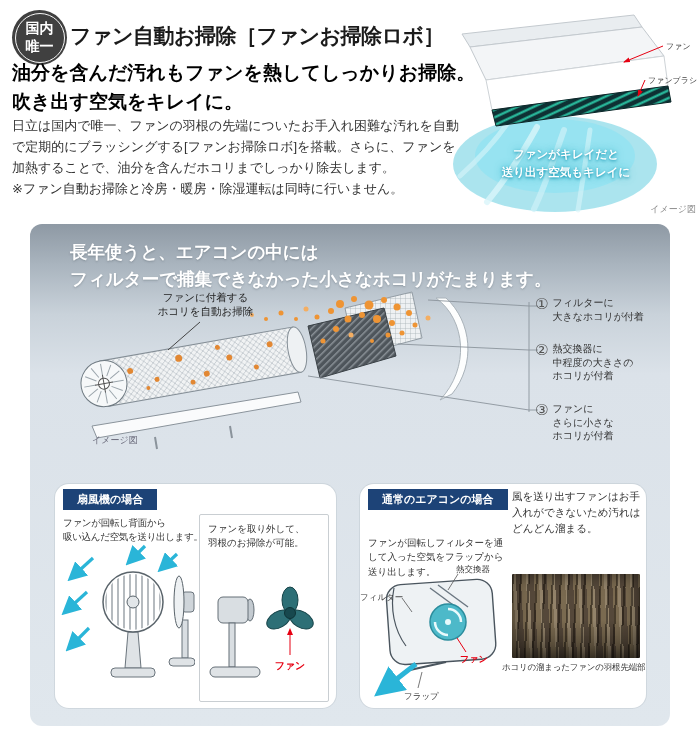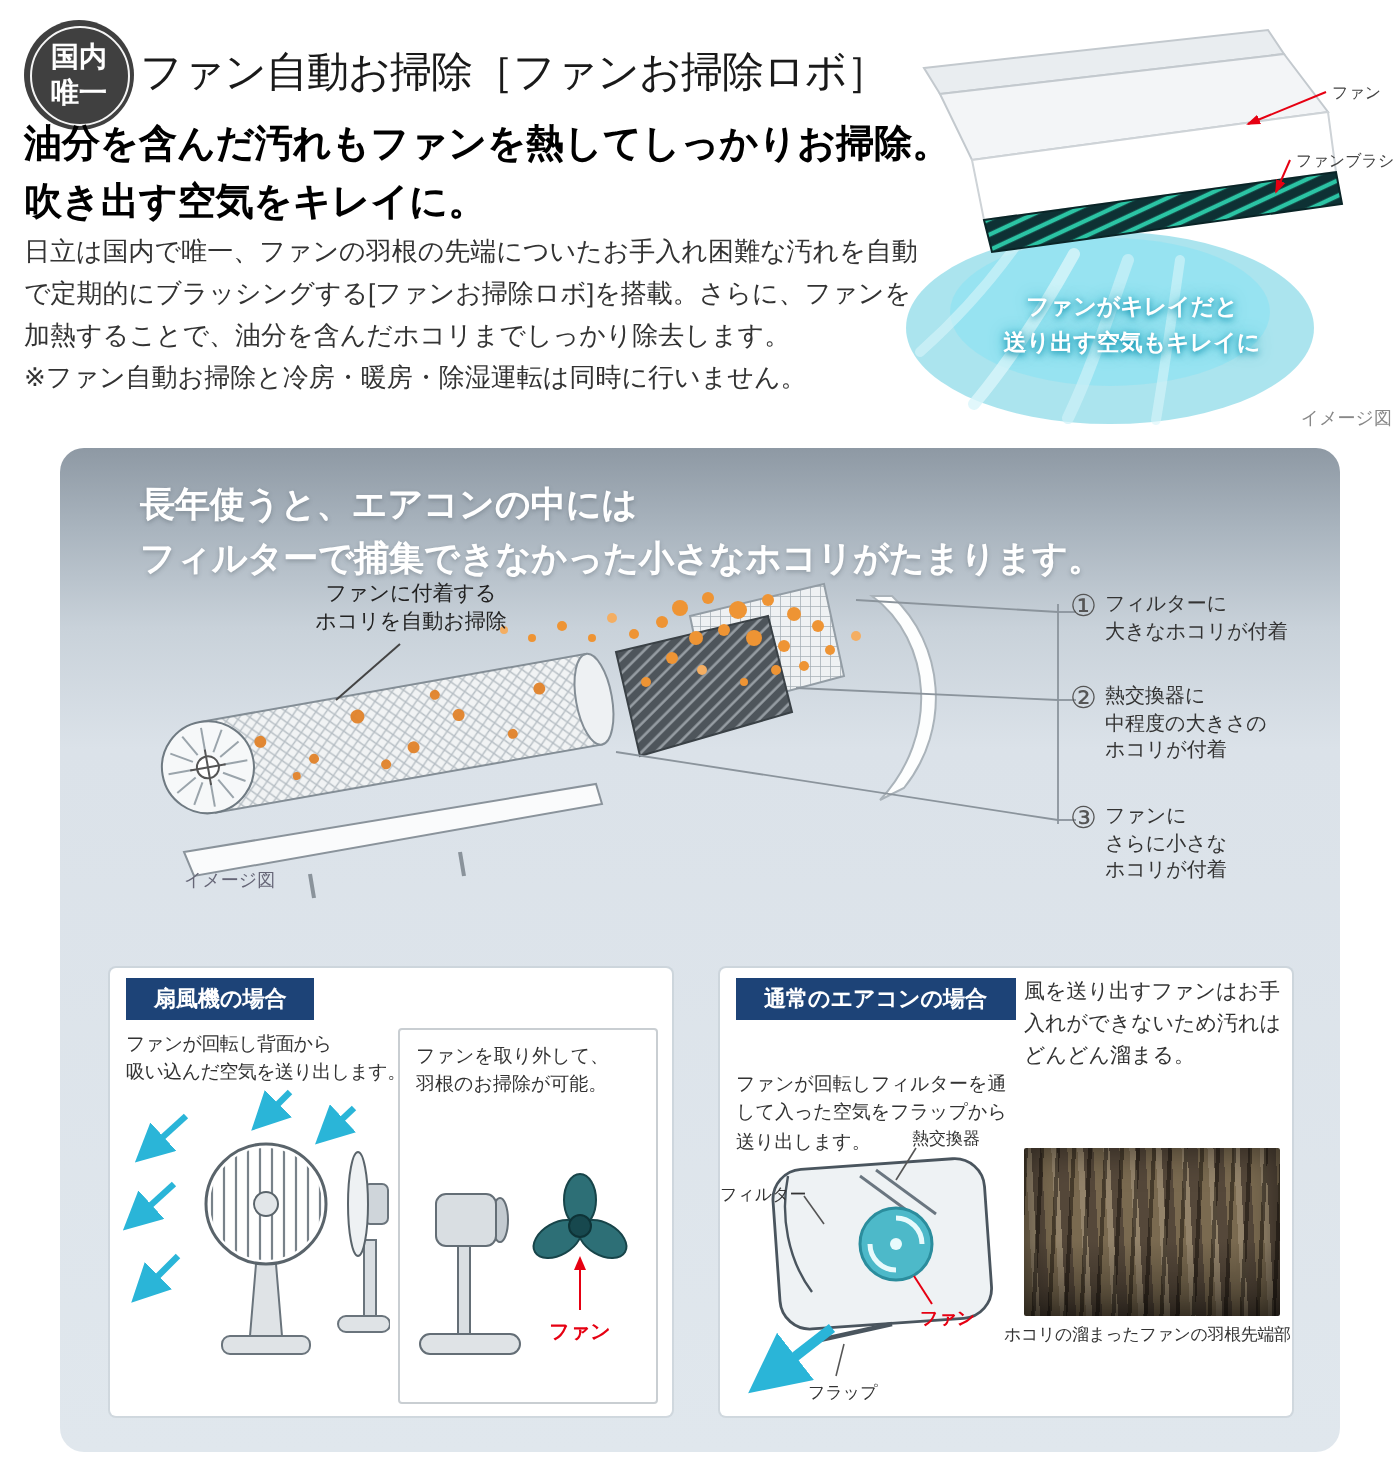--- a/index.html
+++ b/index.html
@@ -8,21 +8,21 @@
   .abs{position:absolute}
   .pre{white-space:pre-line}
   svg{display:block}
   svg text{font-family:"Liberation Sans","DejaVu Sans",sans-serif}
 
   
   .badge{left:12px;top:10px;width:55px;height:55px;border-radius:50%;background:#404040;color:#fff;
          display:flex;flex-direction:column;align-items:center;justify-content:center;
          font-size:14px;font-weight:bold;line-height:1.25;text-align:center}
   .badge::after{content:"";position:absolute;inset:2.5px;border:1.5px solid rgba(255,255,255,.95);border-radius:50%}
-  .title{left:70px;top:22px;font-size:21px;font-weight:normal;color:#1a1a1a;letter-spacing:-0.5px}
+  .title{left:70px;top:22px;font-size:21px;font-weight:bold;color:#1a1a1a;letter-spacing:-0.5px}
   .lead{left:12px;top:59px;font-size:19px;font-weight:bold;color:#000;line-height:1.5}
   .bodytext{left:12px;top:116px;width:448px;font-size:13px;line-height:1.6;color:#333}
   .bodytext .note{margin-top:1px}
 
   
   .hero{left:452px;top:12px;width:246px;height:206px}
   .hero-caption{position:absolute;left:24px;top:134px;width:180px;text-align:center;font-size:11.5px;font-weight:bold;
                 color:#fff;line-height:1.55;text-shadow:0 1px 3px rgba(0,135,165,.95),0 0 8px rgba(0,160,190,.8)}
   .hero-note{position:absolute;right:2px;top:191px;font-size:9px;color:#888}
 
@@ -32,21 +32,21 @@
   .box-title{position:absolute;left:40px;top:15px;font-size:17.5px;font-weight:bold;color:#fff;line-height:1.55;
              text-shadow:0 1px 2px rgba(70,80,90,.35)}
   .diagram{left:10px;top:64px;width:500px;height:200px}
   .diag-label{left:118px;top:66px;width:115px;text-align:center;font-size:10.5px;font-weight:normal;color:#222;line-height:1.35}
   .diag-item{left:505px;width:128px;display:flex;gap:4px;align-items:flex-start}
   .diag-item .num{font-size:15px;line-height:1.1;color:#555}
   .diag-item .txt{font-size:10px;line-height:1.35;color:#333}
   .diag-note{left:62px;top:210px;font-size:9px;color:#667}
 
   
-  .panel{background:#fff;border-radius:3px;box-shadow:0 0 0 1px rgba(160,170,180,.25)}
+  .panel{background:#fff;border-radius:14px;box-shadow:0 0 0 1px rgba(160,170,180,.25)}
   .panel-left{left:25px;top:260px;width:281px;height:224px}
   .panel-right{left:330px;top:260px;width:286px;height:224px}
   .tab{position:absolute;left:8px;top:5px;height:21px;padding:0 14px;display:flex;align-items:center;
        background:#1d4377;color:#fff;font-size:11px;font-weight:bold;white-space:nowrap}
 
   .fc-left-text{left:8px;top:32px;font-size:9.5px;letter-spacing:-0.3px;line-height:1.5;color:#333}
   .fc-left-svg{left:2px;top:58px;width:138px;height:160px}
   .fc-card{left:144px;top:30px;width:130px;height:188px;border:1px solid #c9ced2;border-radius:2px;background:#fff}
   .fc-right-text{margin:7px 0 0 8px;font-size:9.5px;line-height:1.5;color:#333}
   .fc-card svg{position:absolute;left:2px;top:46px}

